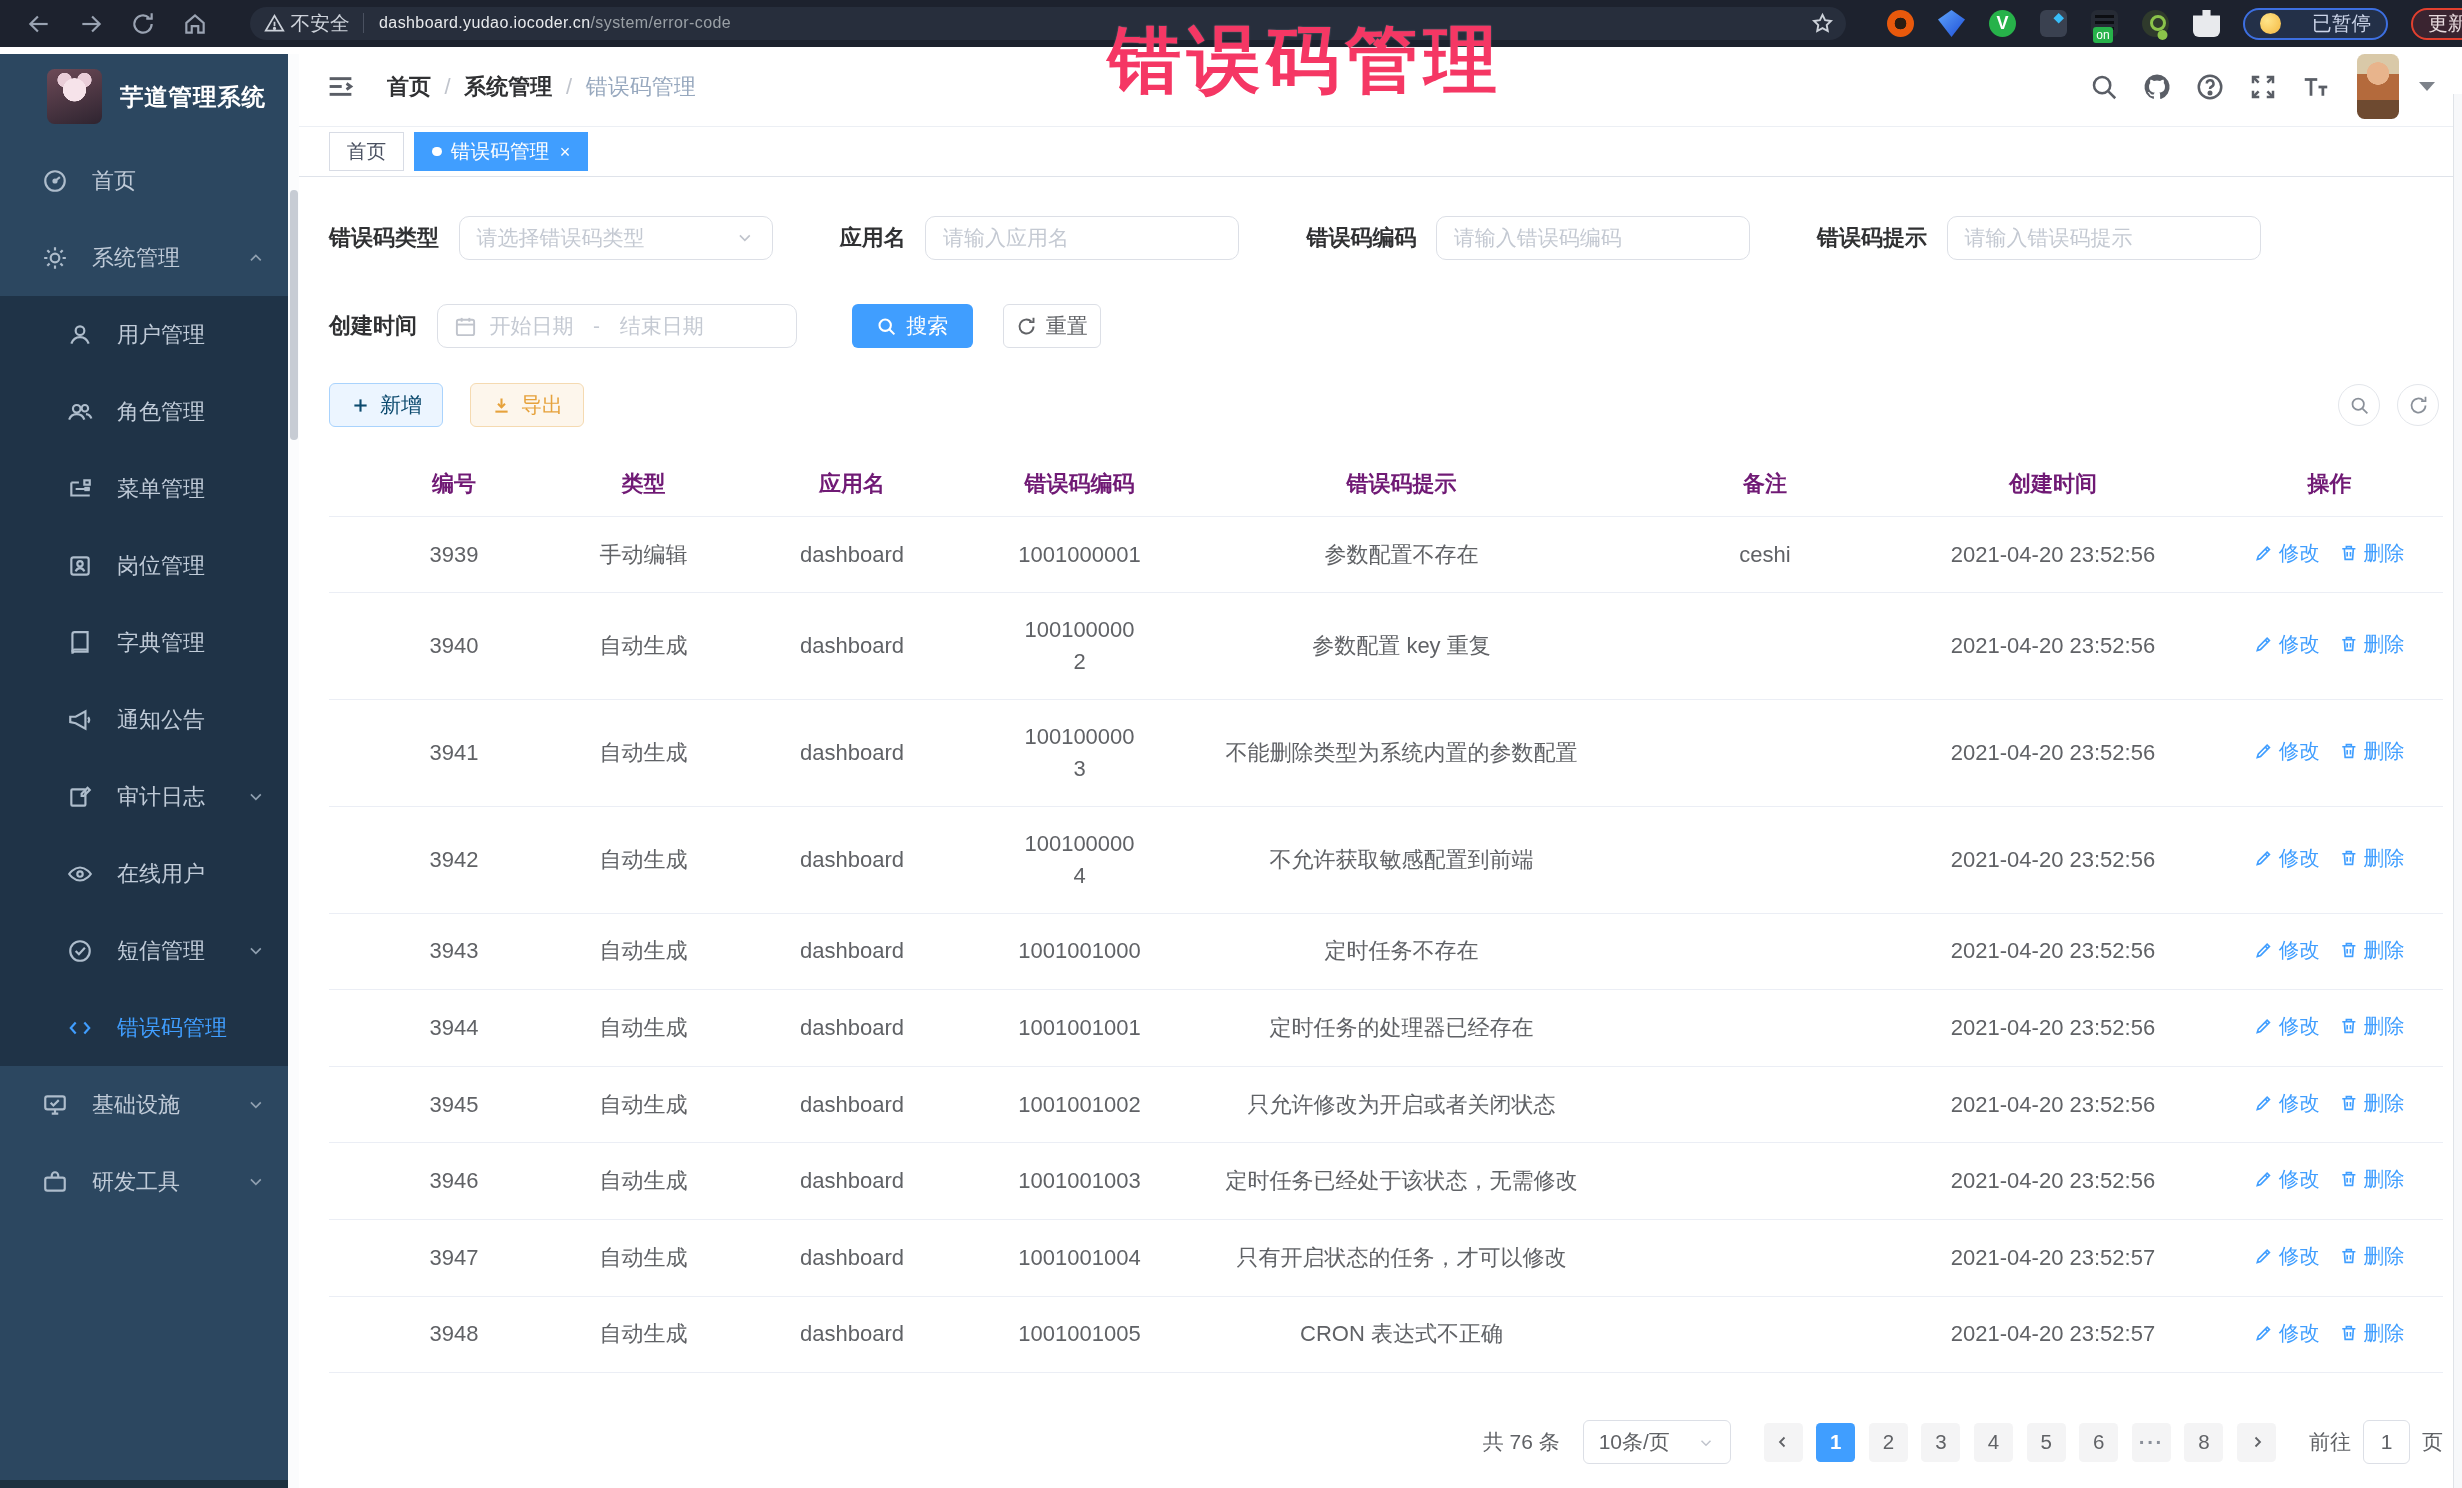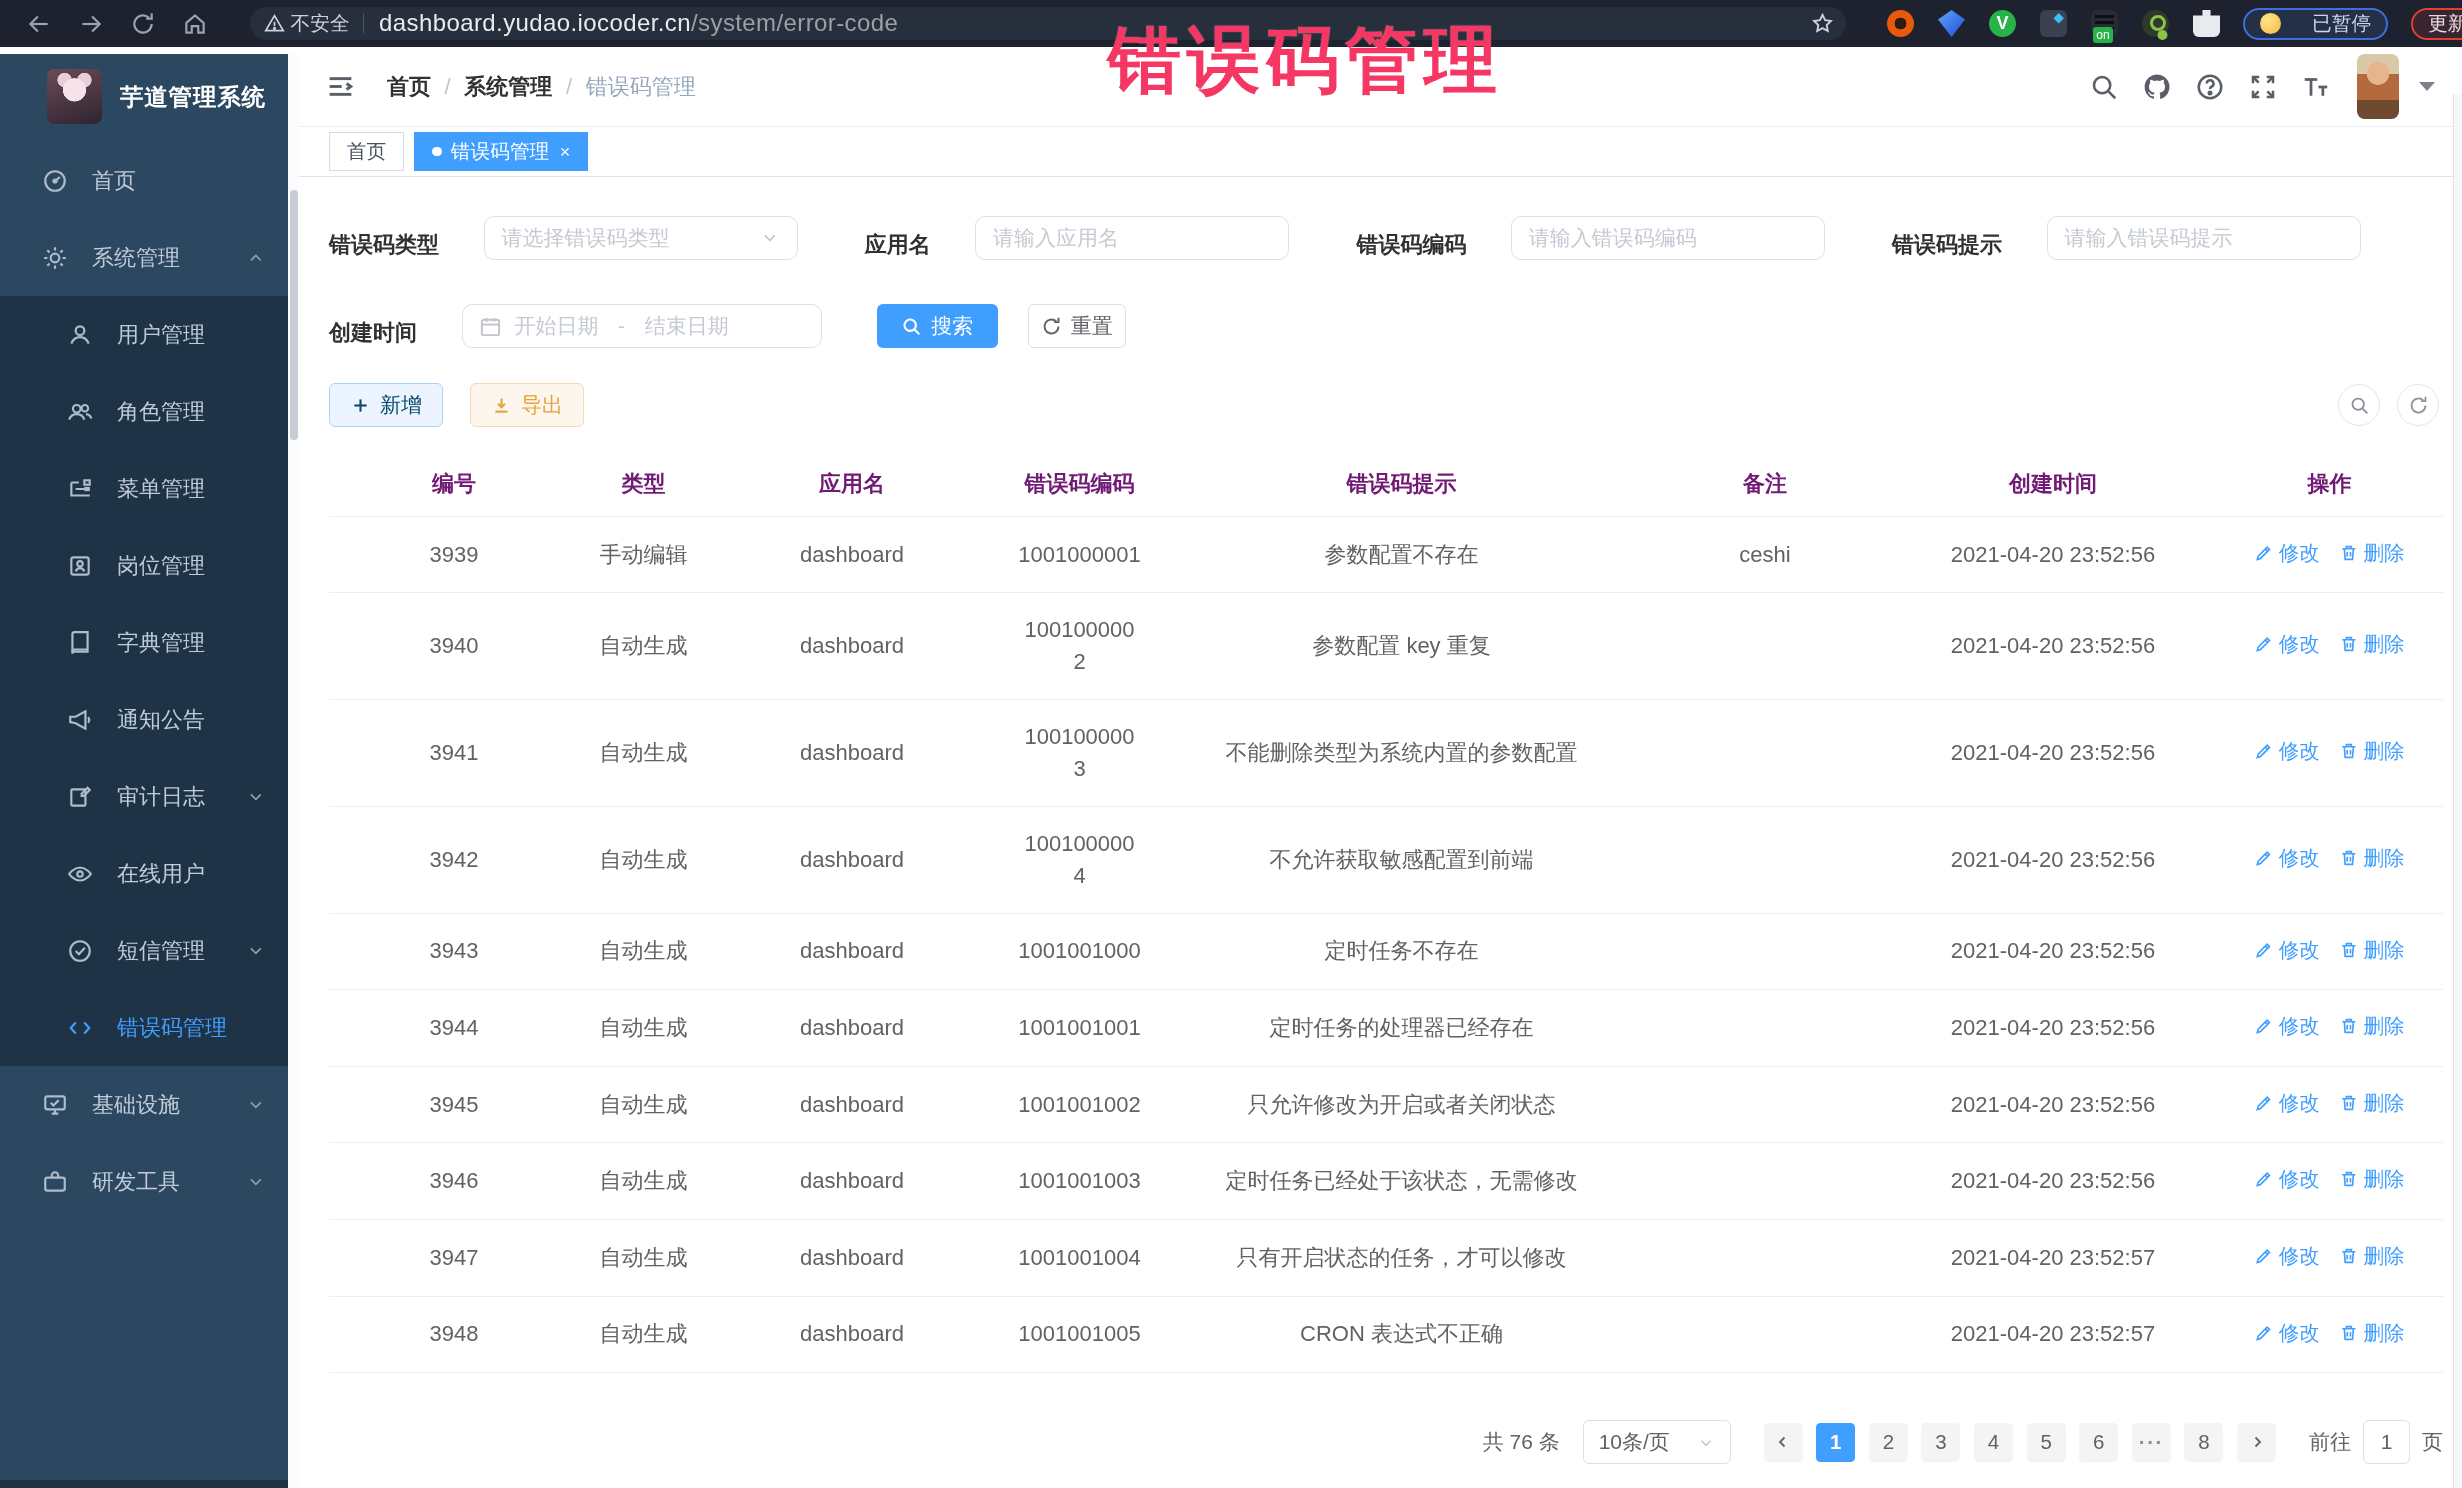--- a/index.html
+++ b/index.html
@@ -9,21 +9,21 @@
 
   
   .browser-bar { position:absolute; left:0; top:0; width:2462px; height:47px; background:#1d222e; display:flex; align-items:center; }
   .nav-ico { width:26px; height:26px; color:#9aa3b2; flex:0 0 auto; }
   .nav-ico svg { width:100%; height:100%; }
   .bicon { margin-left:26px; }
   .omnibox { position:absolute; left:250px; top:6.8px; width:1596px; height:33px; background:#272e3c; border-radius:16.7px; display:flex; align-items:center; padding:0 13.6px; }
   .omnibox .warn { width:21px; height:21px; color:#cdd2da; }
   .omnibox .sec { color:#cdd2da; font-size:19.7px; margin:0 13.6px 0 6px; }
   .omnibox .divider { width:0.8px; height:19.7px; background:#4a5160; margin-right:15px; }
-  .url { font-size:24px; color:#e8eaed; letter-spacing:0.4px; white-space:nowrap; }
+  .url { font-size:16px; color:#e8eaed; letter-spacing:0.4px; white-space:nowrap; }
   .url .path { color:#9aa0a6; }
   .omni-star { position:absolute; right:12px; top:5.3px; width:23px; height:23px; color:#cdd2da; }
   .ext-row { position:absolute; top:0; height:47px; right:0; width:599px; display:flex; align-items:center; }
   .ext { width:27px; height:27px; margin-left:24px; border-radius:6px; position:relative; flex:0 0 auto; }
   .ext-orange { background:radial-gradient(circle at 50% 50%, #2b1d12 30%, #e8590c 32%, #e8590c 100%); border-radius:50%; }
   .ext-gem { background:linear-gradient(135deg,#60a5fa,#1d4ed8); clip-path:polygon(50% 0,100% 35%,50% 100%,0 35%); }
   .ext-green { background:#27b24a; border-radius:50%; color:#fff; font-size:18px; font-weight:bold; display:flex; align-items:center; justify-content:center; }
   .ext-grid { background:#3a4150; }
   .ext-grid::after { content:""; position:absolute; right:3px; top:3px; width:10.6px; height:10.6px; background:#38bdf8; clip-path:polygon(50% 0,100% 50%,50% 100%,0 50%); }
   .ext-list { background:#262b35; }
@@ -84,21 +84,21 @@
   .tab-dot { width:9.8px; height:9.8px; border-radius:50%; background:#fff; margin-right:9px; }
   .tab-close { margin-left:10.6px; font-size:18px; line-height:1; }
 
   
   .overlay-title { position:absolute; left:1108px; top:12px; font-size:73px; font-weight:900; color:#f53764; letter-spacing:6px; z-index:60; text-shadow:0 0 1.5px rgba(255,255,255,.4); }
 
   
   .content { padding:39px 23px 0 30px; }
   .form-row { display:flex; align-items:center; }
   .form-row.second { margin-top:44px; }
-  .fi { display:flex; align-items:flex-end;gap:25px; }
+  .fi { display:flex; align-items:center; }
   .fi + .fi { margin-left:67px; }
   .fi label { font-size:22px; font-weight:700; color:#303133; margin-right:19.7px; white-space:nowrap; }
   .control { width:314px; height:44px; border:1.5px solid #dcdfe6; border-radius:10px; background:#fff; display:flex; align-items:center; padding:0 16.7px; }
   .control input { border:none; outline:none; width:100%; font-size:21px; color:#606266; background:transparent; font-family:inherit; }
   .control input::placeholder { color:#c4c9d2; }
   .ph { color:#c4c9d2; font-size:21px; white-space:nowrap; }
   .sel-arrow { margin-left:auto; width:19.7px; height:19.7px; color:#c0c4cc; }
   .ctl-icon { width:23px; height:23px; color:#c0c4cc; margin-right:12px; flex:0 0 auto; }
   .ctl-icon svg, .sel-arrow svg { width:100%; height:100%; }
   .date-range { width:360px; }

